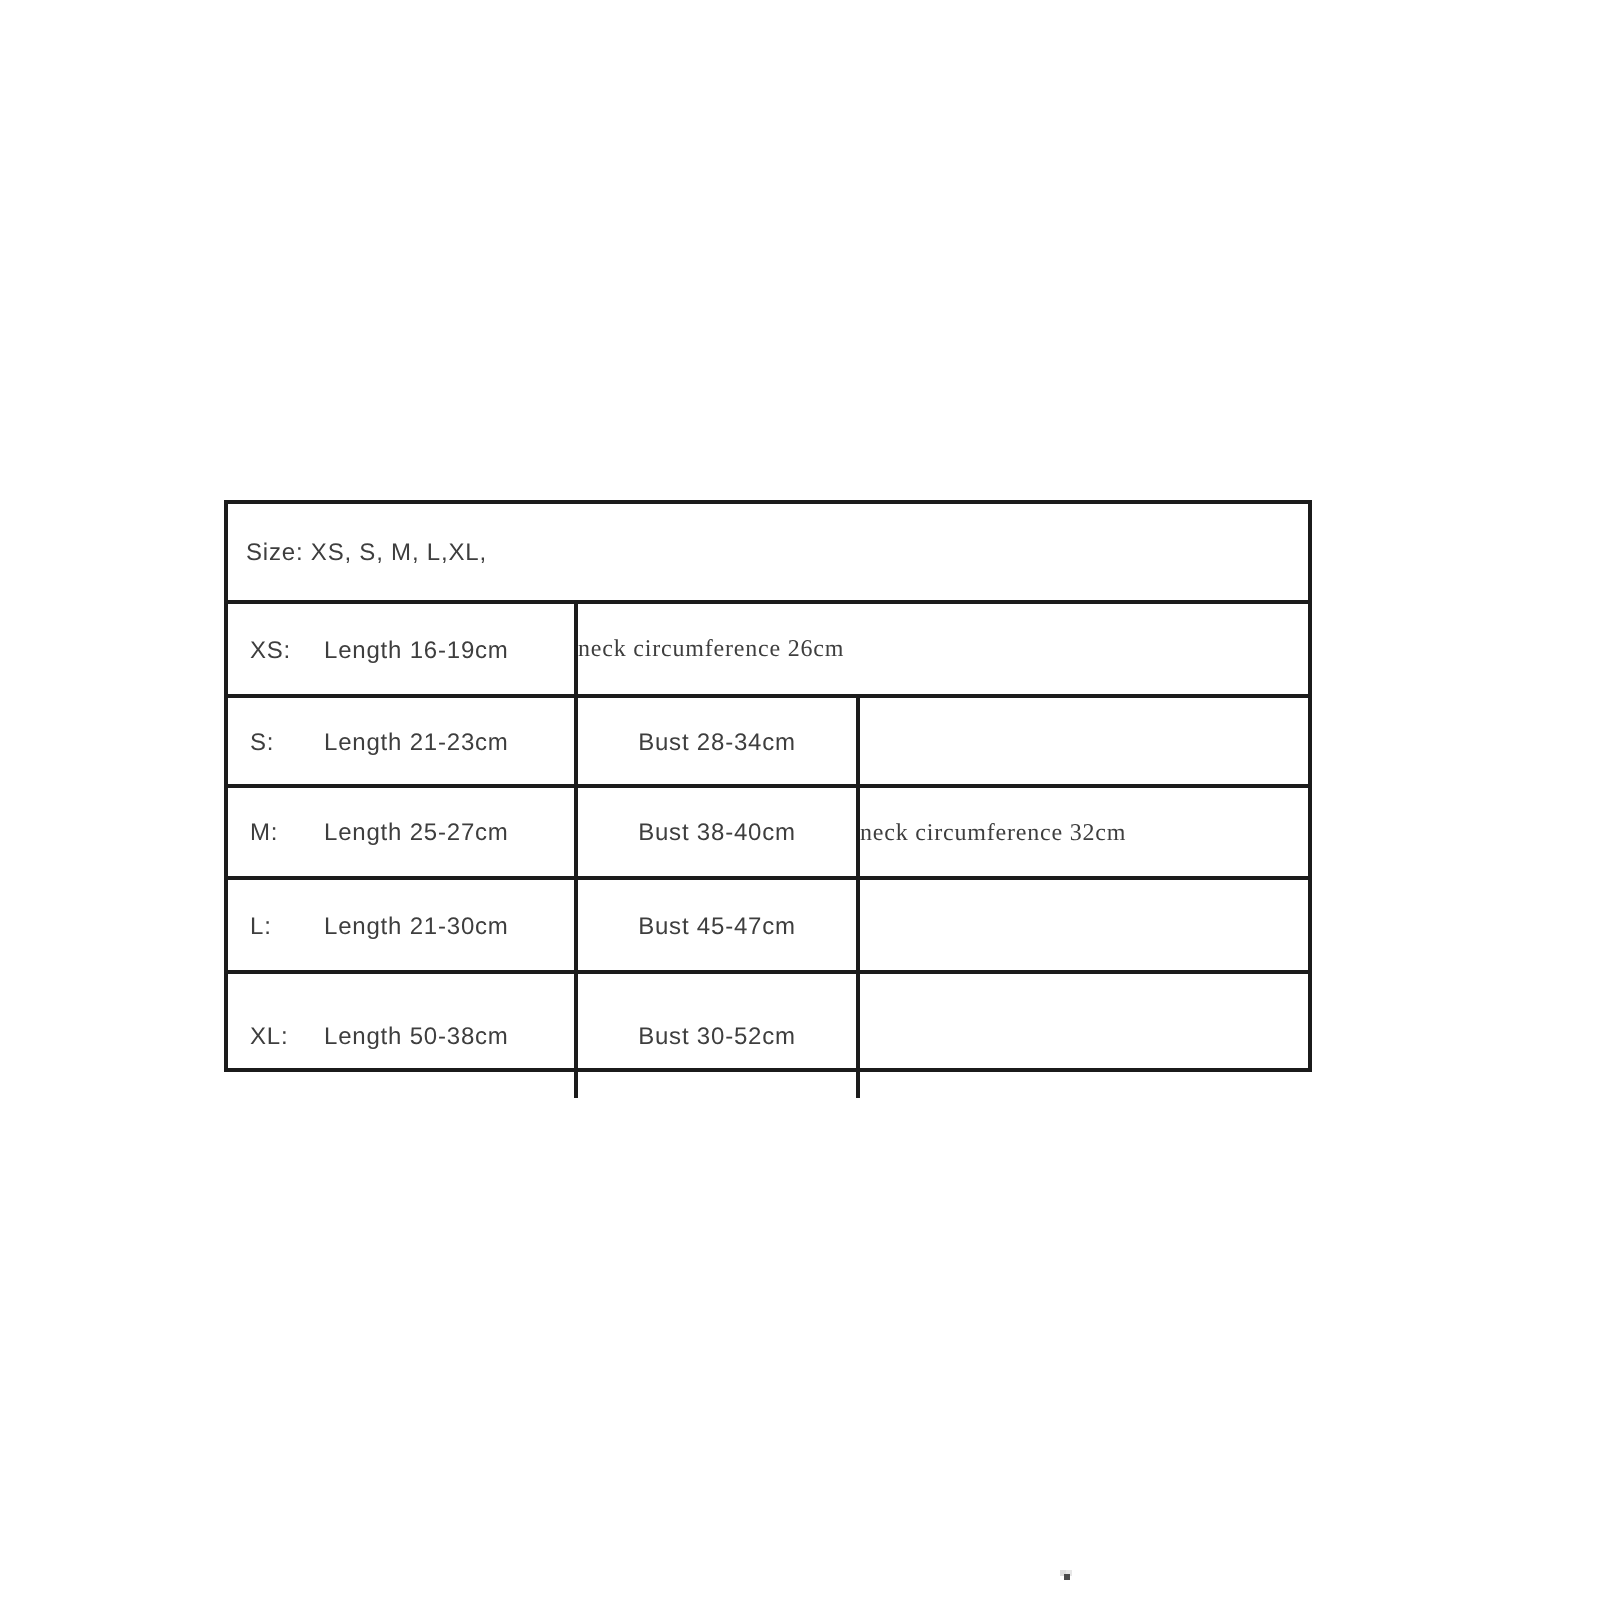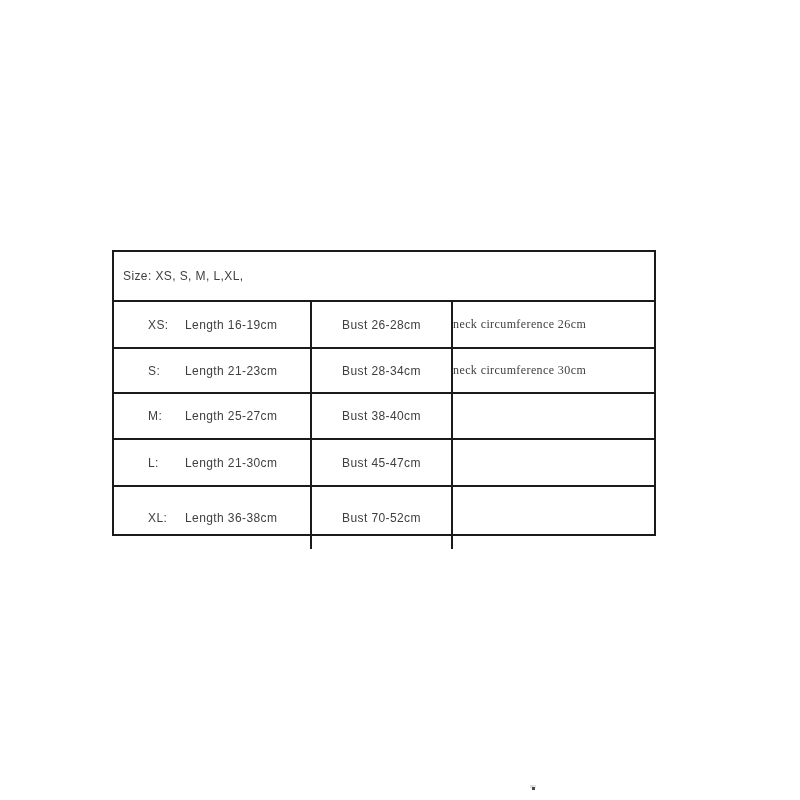--- a/index.html
+++ b/index.html
@@ -49,21 +49,20 @@
     overflow: hidden;
   }
   .cell-header {
     flex: 1;
     padding-left: 9px;
   }
   .cell-length {
     width: 175px;
     border-right: 2px solid #1b1b1b;
     padding-left: 11px;
-    margin-left: 23px;
   }
   .size-prefix {
     display: inline-block;
     width: 37px;
     flex: 0 0 37px;
   }
   .cell-bust {
     width: 141px;
     border-right: 2px solid #1b1b1b;
     justify-content: center;
@@ -90,66 +89,63 @@
 
   <div class="row r0">
     <div class="cell cell-header">Size: XS, S, M, L,XL,</div>
   </div>
 
   <div class="row r1">
     <div class="cell cell-length">
       <span class="size-prefix">XS:</span>
       <span>Length 16-19cm</span>
     </div>
-    <div class="cell cell-bust">
-      <span>Bust 26-28cm</span>
-    </div>
     <div class="cell cell-neck">
       <span>neck circumference 26cm</span>
     </div>
   </div>
 
   <div class="row r2">
     <div class="cell cell-length">
       <span class="size-prefix">S:</span>
       <span>Length 21-23cm</span>
     </div>
     <div class="cell cell-bust">
       <span>Bust 28-34cm</span>
     </div>
-    <div class="cell cell-neck">
-      <span>neck circumference 30cm</span>
-    </div>
   </div>
 
   <div class="row r3">
     <div class="cell cell-length">
       <span class="size-prefix">M:</span>
       <span>Length 25-27cm</span>
     </div>
     <div class="cell cell-bust">
       <span>Bust 38-40cm</span>
+    </div>
+    <div class="cell cell-neck">
+      <span>neck circumference 32cm</span>
     </div>
   </div>
 
   <div class="row r4">
     <div class="cell cell-length">
       <span class="size-prefix">L:</span>
       <span>Length 21-30cm</span>
     </div>
     <div class="cell cell-bust">
       <span>Bust 45-47cm</span>
     </div>
   </div>
 
   <div class="row r5">
     <div class="cell cell-length">
       <span class="size-prefix">XL:</span>
-      <span>Length 36-38cm</span>
+      <span>Length 50-38cm</span>
     </div>
     <div class="cell cell-bust">
-      <span>Bust 70-52cm</span>
+      <span>Bust 30-52cm</span>
     </div>
   </div>
 
 </div>
 
 <div class="artifact-dot"></div>
 
 </body></html>

